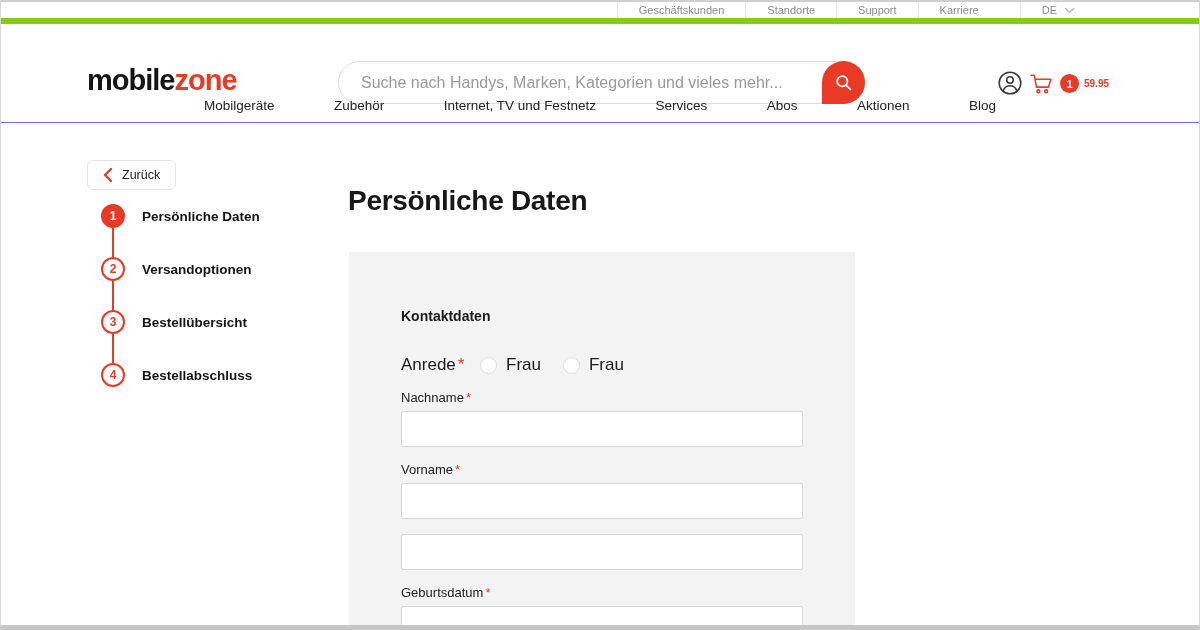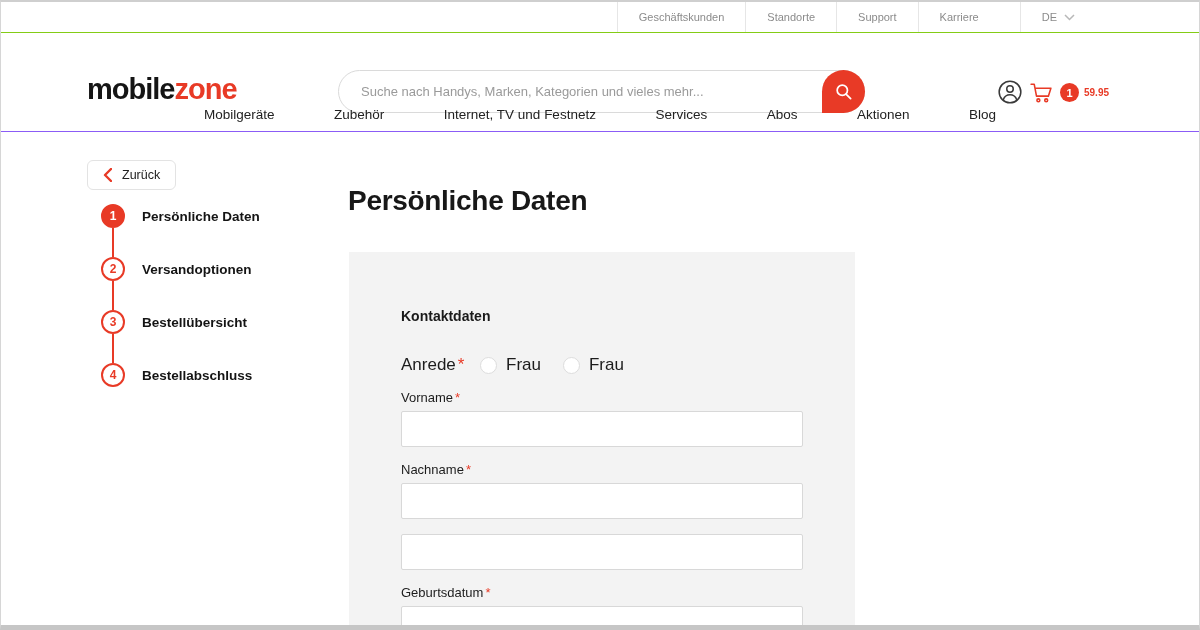--- a/index.html
+++ b/index.html
@@ -5,38 +5,38 @@
   * { margin:0; padding:0; box-sizing:border-box; }
   html,body { width:1200px; height:630px; background:#fff; }
   body { font-family:"Liberation Sans", sans-serif; }
   .frame {
     position:relative; width:1200px; height:630px; background:#fff;
     border:1px solid #d6d6d6; border-top:2px solid #cfcfcf;
     border-bottom:5px solid #c6c6c6; overflow:hidden;
   }
   
   .topbar {
-    height:31px; display:flex; justify-content:flex-end; align-items:stretch;
-    padding-right:94px; border-bottom:1px solid #84cc16; background:#fff;padding-left:36px;
+    height:22px; display:flex; justify-content:flex-end; align-items:stretch;
+    padding-right:94px; border-bottom:6px solid #84cc16; background:#fff;padding-left:36px;
   }
   .topbar-item {
     display:flex; align-items:center; padding:0 21px;
     border-left:1px solid #e6e6e6; color:#8b8b8b; font-size:11px;
     text-decoration:none; cursor:pointer; white-space:nowrap;
   }
   .topbar-item.lang { gap:7px; padding-right:30px;margin-left:20px; }
   
   .header { position:relative; height:99px; background:#fff; border-bottom:1px solid #8b5cf6; }
   .logo { position:absolute; left:86px; top:40px; font-size:29px; font-weight:bold;
           letter-spacing:-1px; color:#151515; cursor:pointer; }
   .logo .zone { color:var(--red); }
   .searchbox { position:absolute; left:337px; top:37px; width:527px; height:43px; }
   .searchbox input {
     width:100%; height:100%; border:1px solid #dadada; border-radius:22px;
-    padding:0 58px 0 22px; font-size:13px; color:#444; outline:none;
+    padding:0 58px 0 22px; font-size:16px; color:#444; outline:none;
     font-family:"Liberation Sans", sans-serif; background:#fff;
   }
   .searchbox input::placeholder { color:#9a9a9a; }
   .search-btn {
     position:absolute; right:0; top:0; width:43px; height:43px;
     background:var(--red); border:none; border-radius:22px 22px 22px 0;
     display:flex; align-items:center; justify-content:center; cursor:pointer;
   }
   .account-btn { position:absolute; left:996px; top:46px; width:26px; height:26px; cursor:pointer; }
   .cart { position:absolute; left:1028px; top:47px; display:flex; align-items:center; cursor:pointer; }
@@ -205,28 +205,28 @@
         <span>Frau</span>
       </span>
       <span class="radio-option">
         <span class="radio-circle"></span>
         <span>Frau</span>
       </span>
     </div>
 
     <div class="field">
       <div class="field-label">
+        <span>Nachname</span><span class="req">*</span>
+      </div>
+      <input type="text" value="" style="">
+    </div>
+
+    <div class="field">
+      <div class="field-label">
         <span>Vorname</span><span class="req">*</span>
-      </div>
-      <input type="text" value="" style="">
-    </div>
-
-    <div class="field">
-      <div class="field-label">
-        <span>Nachname</span><span class="req">*</span>
       </div>
       <input type="text" value="" style="">
     </div>
 
     <div class="field">
       <input type="text" value="" style="">
     </div>
 
     <div class="field">
       <div class="field-label">

